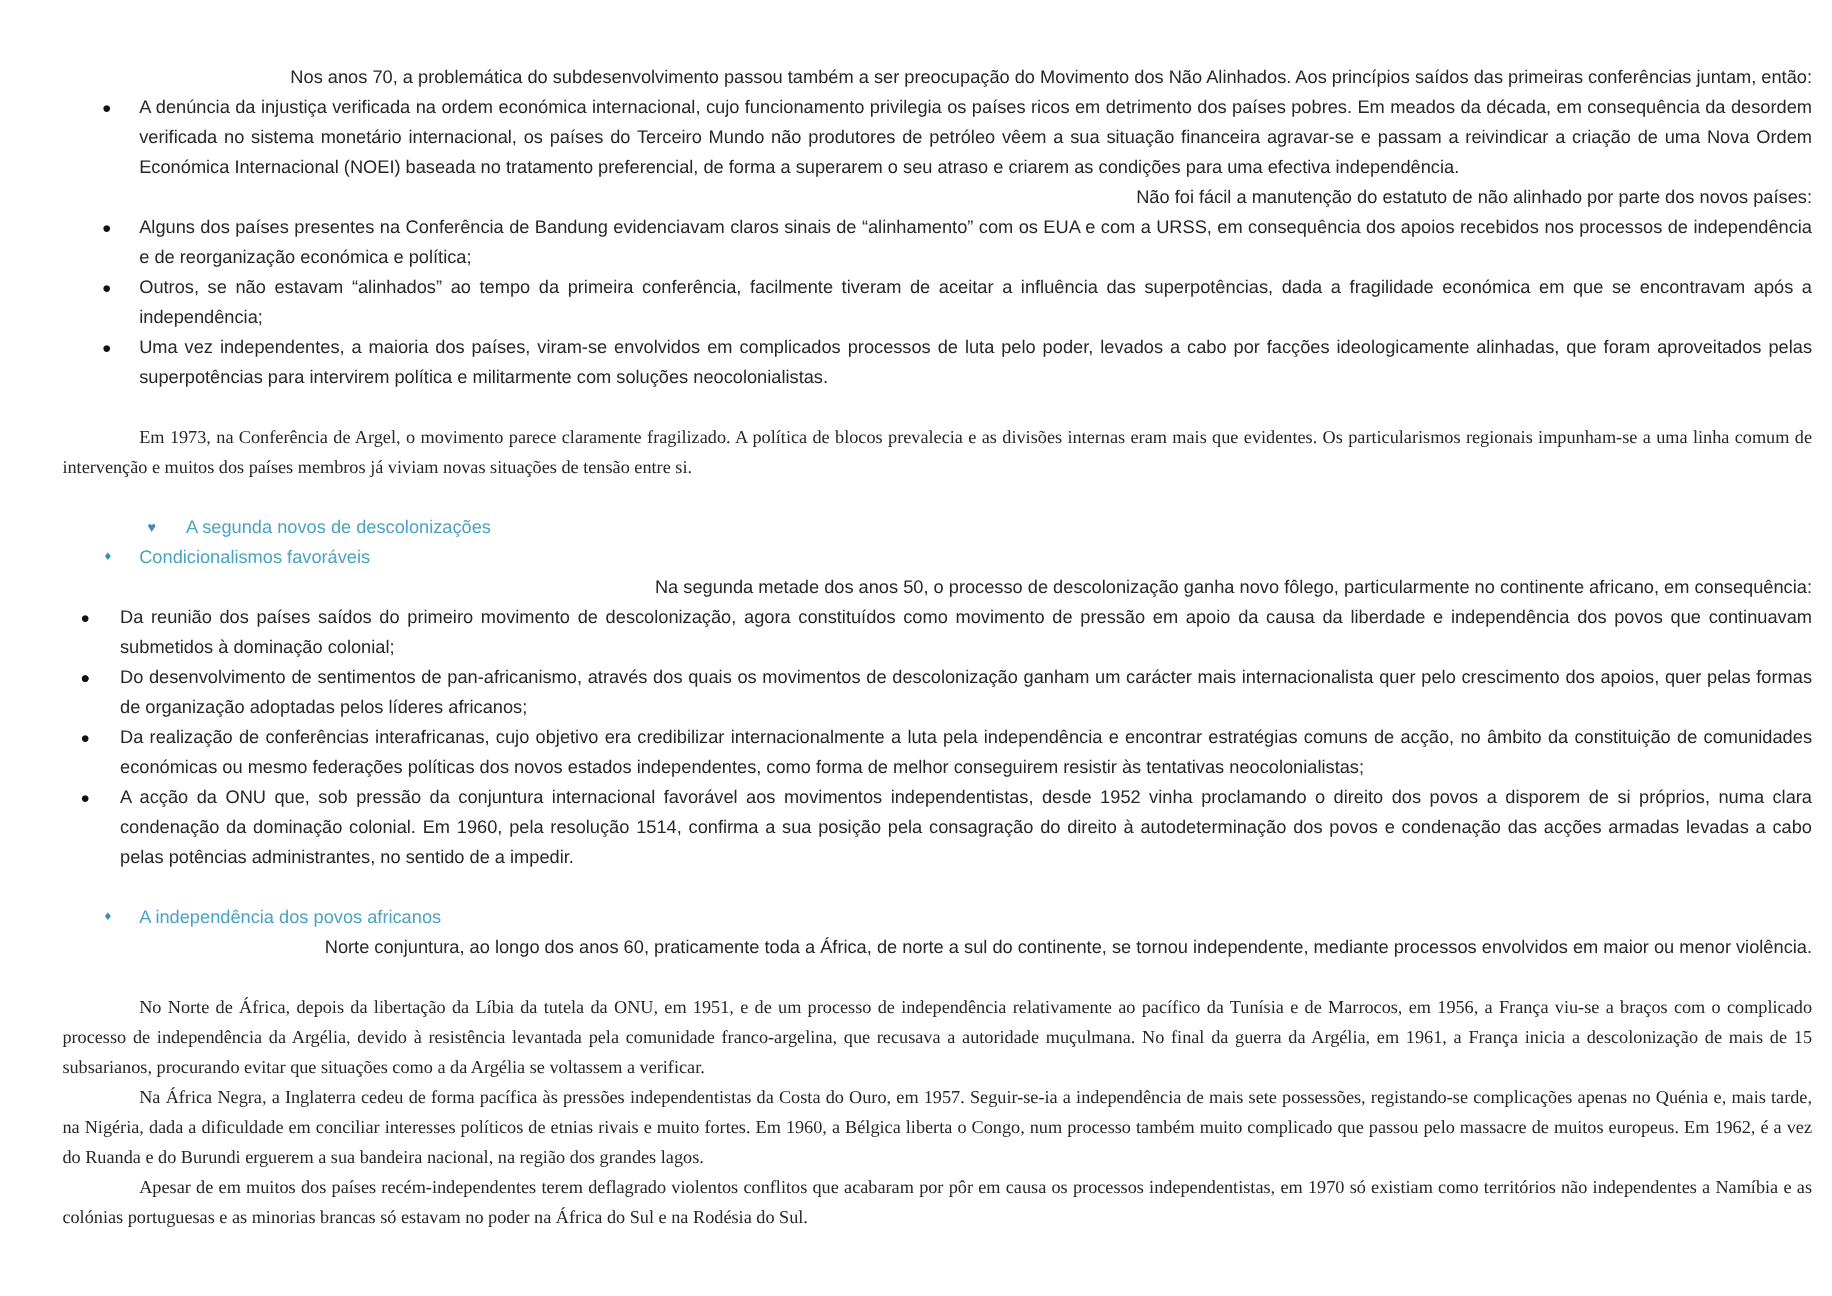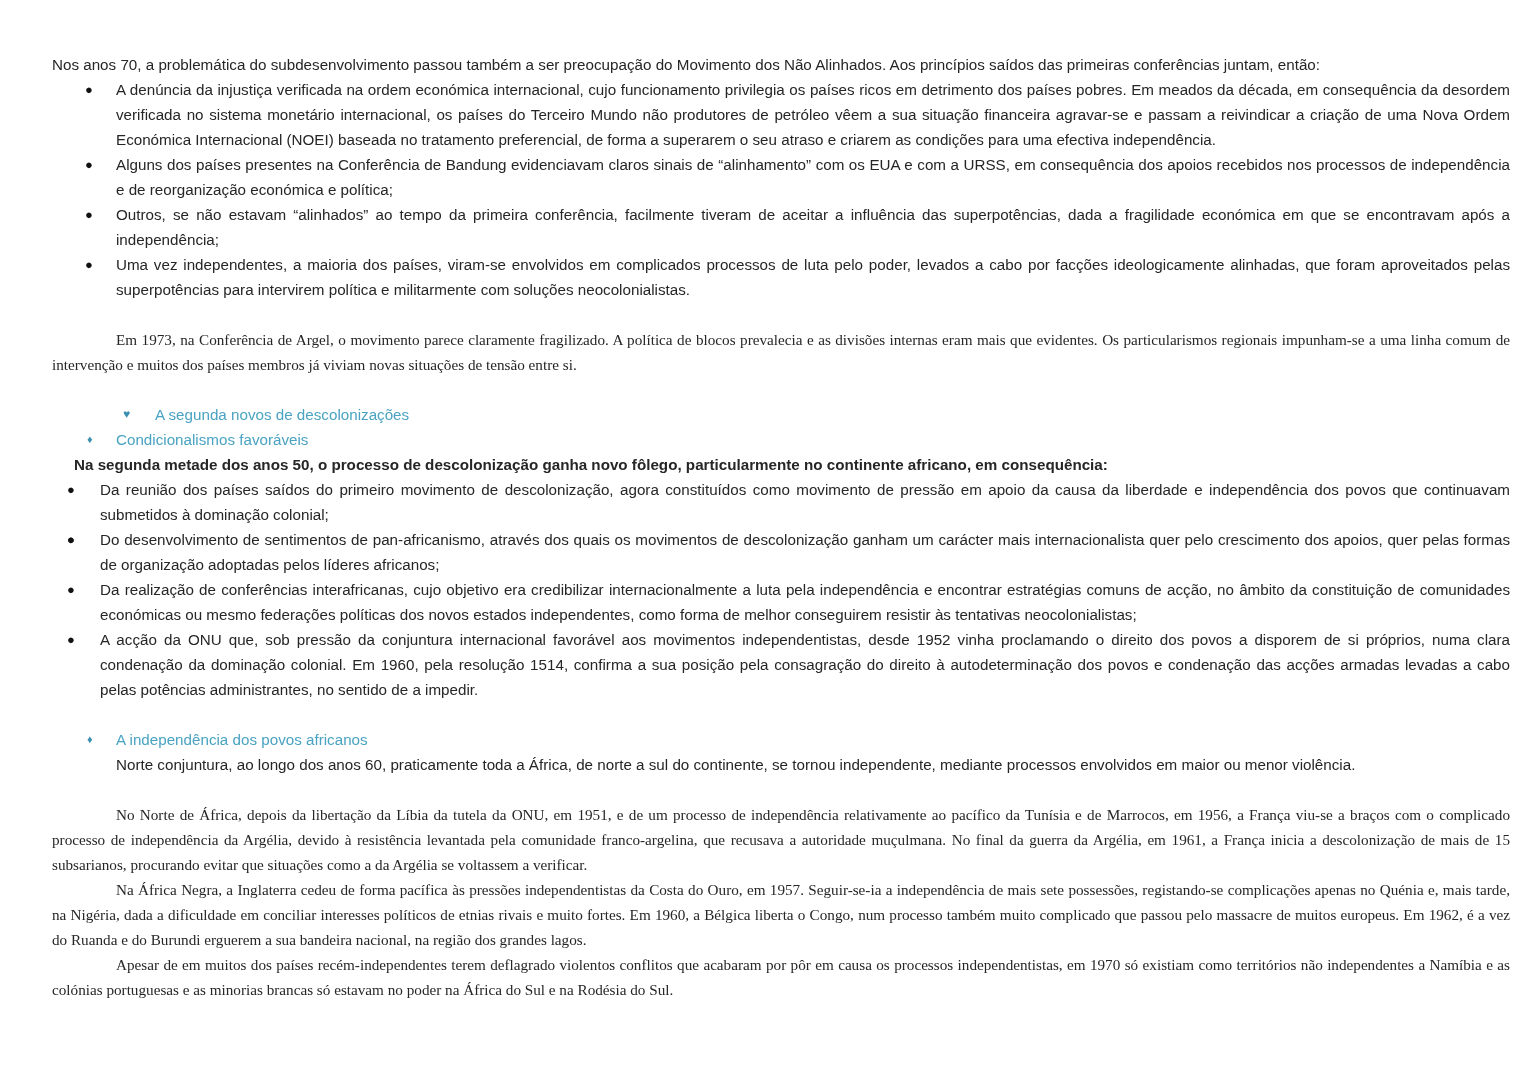--- a/index.html
+++ b/index.html
@@ -4,48 +4,49 @@
 <style>
   html, body { margin: 0; padding: 0; background: #ffffff; }
   body {
     width: 1527px; height: 1080px; overflow: hidden;
     font-family: "Liberation Sans", "DejaVu Sans", sans-serif;
     font-size: 15.2px; color: #262626;
     position: relative;
   }
   .page { position: absolute; left: 52px; top: 52px; width: 1458px; }
   .line { line-height: 25px; }
-  p { margin: 0; line-height: 25px; }
+  p { margin: 0; line-height: 25px; text-align: right; }
   .justify { text-align: justify; text-align-last: left; }
   .indent { text-indent: 64px; font-family: Liberation Serif, serif; }
   ul { list-style: none; margin: 0; padding: 0; }
   .bl1 li { position: relative; padding-left: 64px; line-height: 25px; text-align: justify; text-align-last: left; }
   .bl1 li .dot { position: absolute; left: 33px; top: 0; }
   .bl2 li { position: relative; padding-left: 48px; line-height: 25px; text-align: justify; text-align-last: left; }
   .bl2 li .dot { position: absolute; left: 15px; top: 0; }
   .dot { font-size: 13px; color: #111; }
   .heading { color: #4aa3c2; line-height: 25px; position: relative; }
   .h-heart { padding-left: 103px; }
   .h-heart .glyph { position: absolute; left: 71px; top: 0; font-size: 12px; color: #3b8fb0; }
   .h-diamond { padding-left: 64px; }
   .h-diamond .glyph { position: absolute; left: 35px; top: 0; font-size: 11px; color: #3b8fb0; }
   .gap { height: 25px; }
-  .sub-intro { padding-left: 22px; line-height: 25px; font-weight: bold; }
+  .sub-intro { padding-left: 22px; line-height: 25px; }
   .plain-indent { padding-left: 64px; line-height: 25px; }
 </style>
 </head>
 <body>
 
 <div class="page">
 
   <p class="line">Nos anos 70, a problemática do subdesenvolvimento passou também a ser preocupação do Movimento dos Não Alinhados. Aos princípios saídos das primeiras conferências juntam, então:</p>
   <ul class="bl1">
     <li><span class="dot">●</span><span>A denúncia da injustiça verificada na ordem económica internacional, cujo funcionamento privilegia os países ricos em detrimento dos países pobres. Em meados da década, em consequência da desordem verificada no sistema monetário internacional, os países do Terceiro Mundo não produtores de petróleo vêem a sua situação financeira agravar-se e passam a reivindicar a criação de uma Nova Ordem Económica Internacional (NOEI) baseada no tratamento preferencial, de forma a superarem o seu atraso e criarem as condições para uma efectiva independência.</span></li>
   </ul>
 
+  <p class="line">Não foi fácil a manutenção do estatuto de não alinhado por parte dos novos países:</p>
   <ul class="bl1">
     <li><span class="dot">●</span><span>Alguns dos países presentes na Conferência de Bandung evidenciavam claros sinais de “alinhamento” com os EUA e com a URSS, em consequência dos apoios recebidos nos processos de independência e de reorganização económica e política;</span></li>
     <li><span class="dot">●</span><span>Outros, se não estavam “alinhados” ao tempo da primeira conferência, facilmente tiveram de aceitar a influência das superpotências, dada a fragilidade económica em que se encontravam após a independência;</span></li>
     <li><span class="dot">●</span><span>Uma vez independentes, a maioria dos países, viram-se envolvidos em complicados processos de luta pelo poder, levados a cabo por facções ideologicamente alinhadas, que foram aproveitados pelas superpotências para intervirem política e militarmente com soluções neocolonialistas.</span></li>
   </ul>
 
   <div class="gap"></div>
 
   <p class="justify indent">Em 1973, na Conferência de Argel, o movimento parece claramente fragilizado. A política de blocos prevalecia e as divisões internas eram mais que evidentes. Os particularismos regionais impunham-se a uma linha comum de intervenção e muitos dos países membros já viviam novas situações de tensão entre si.</p>
 

